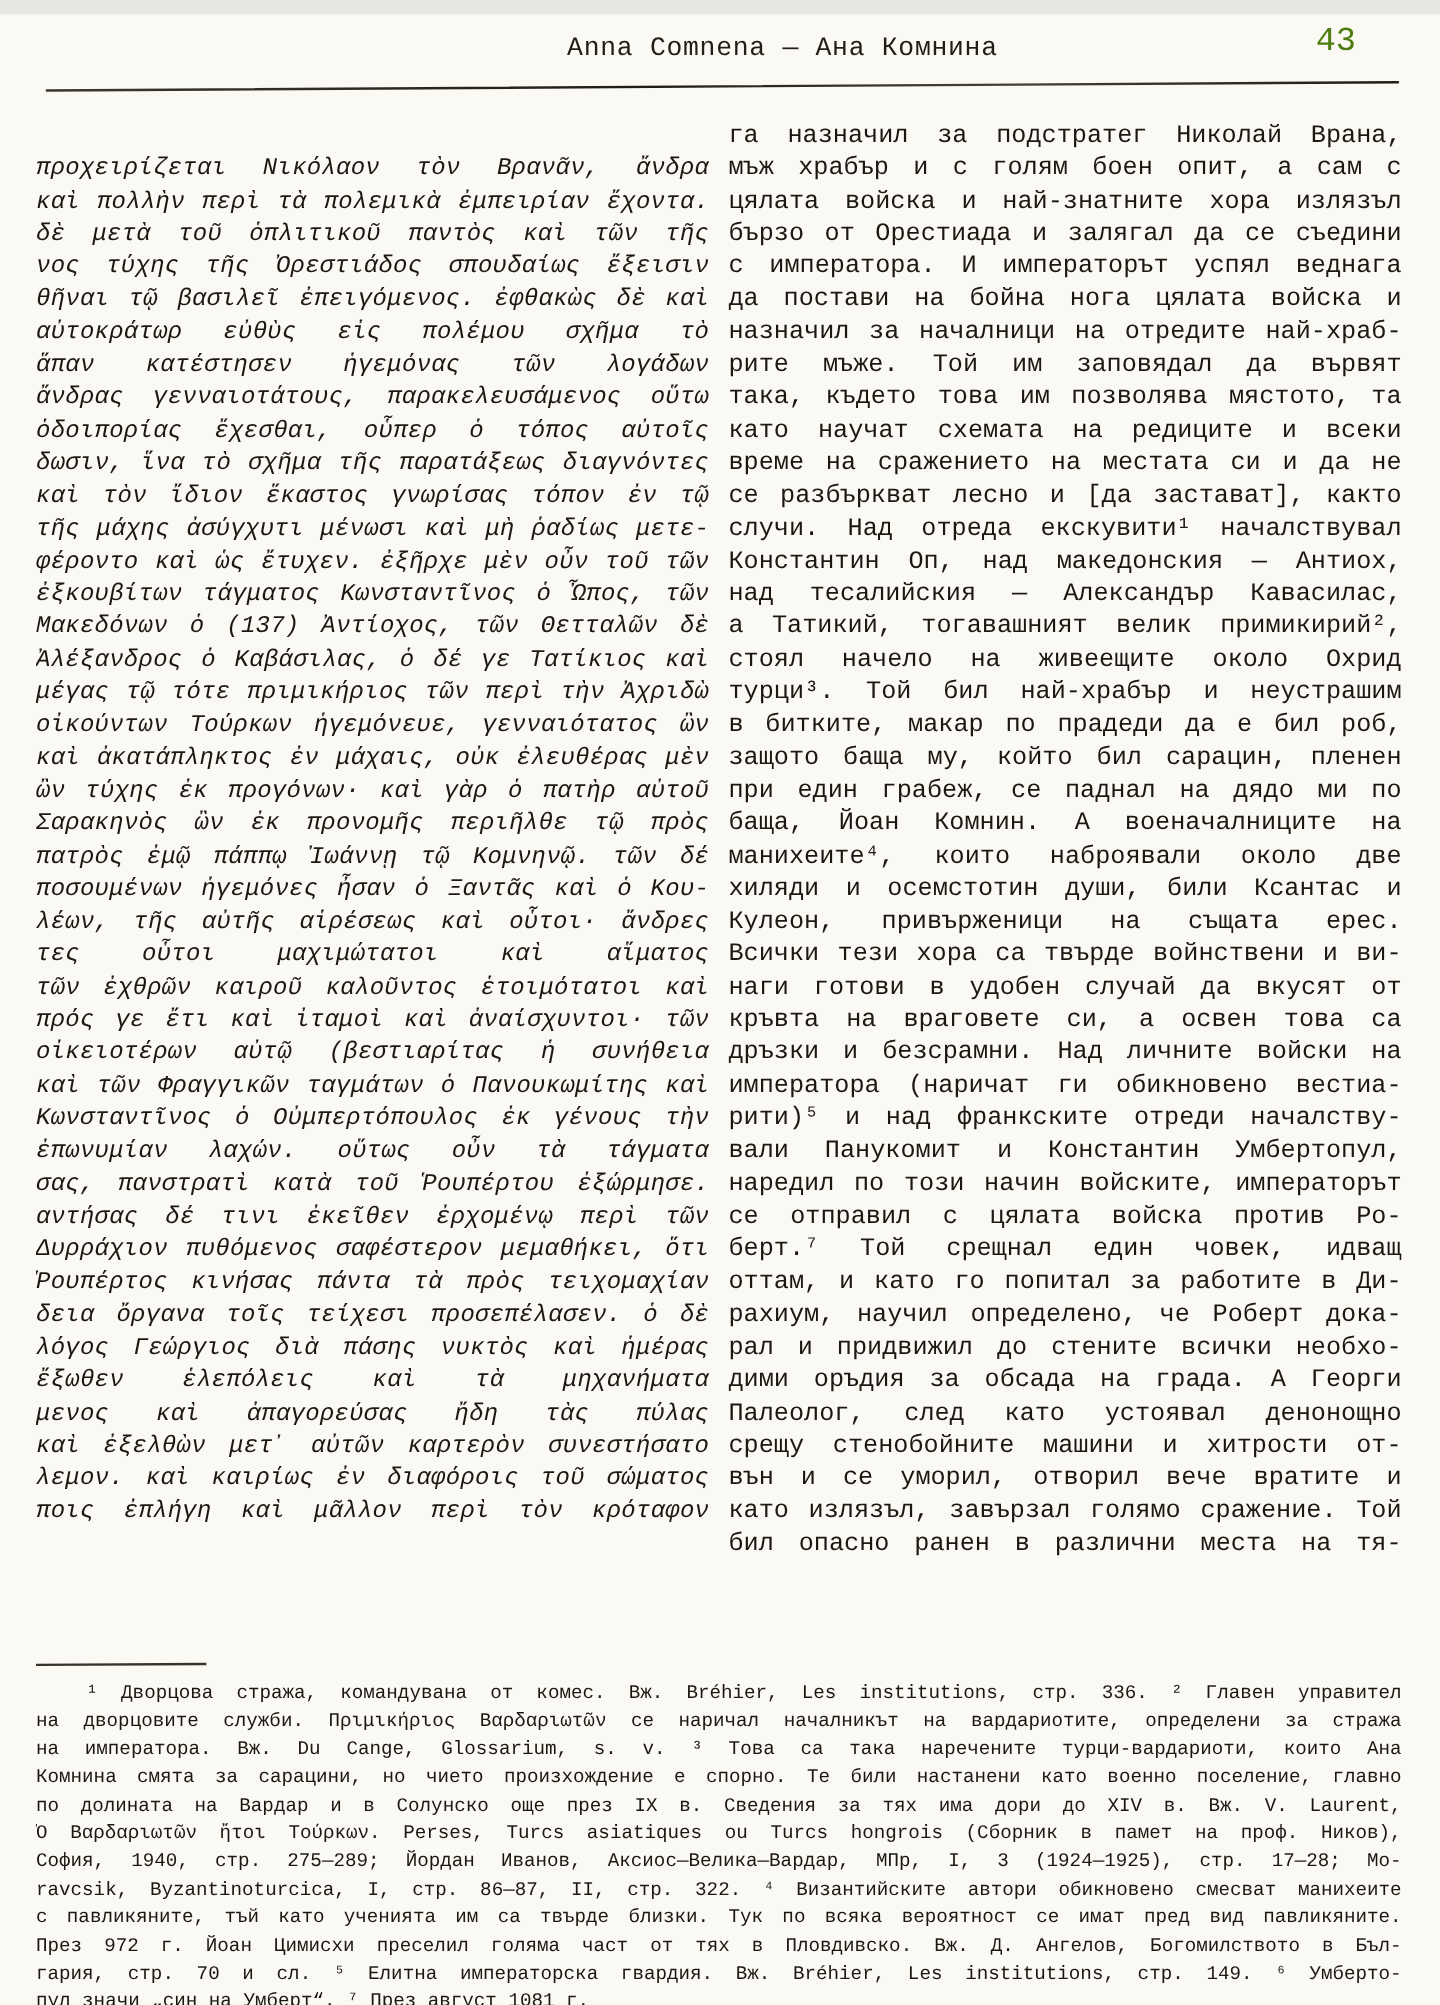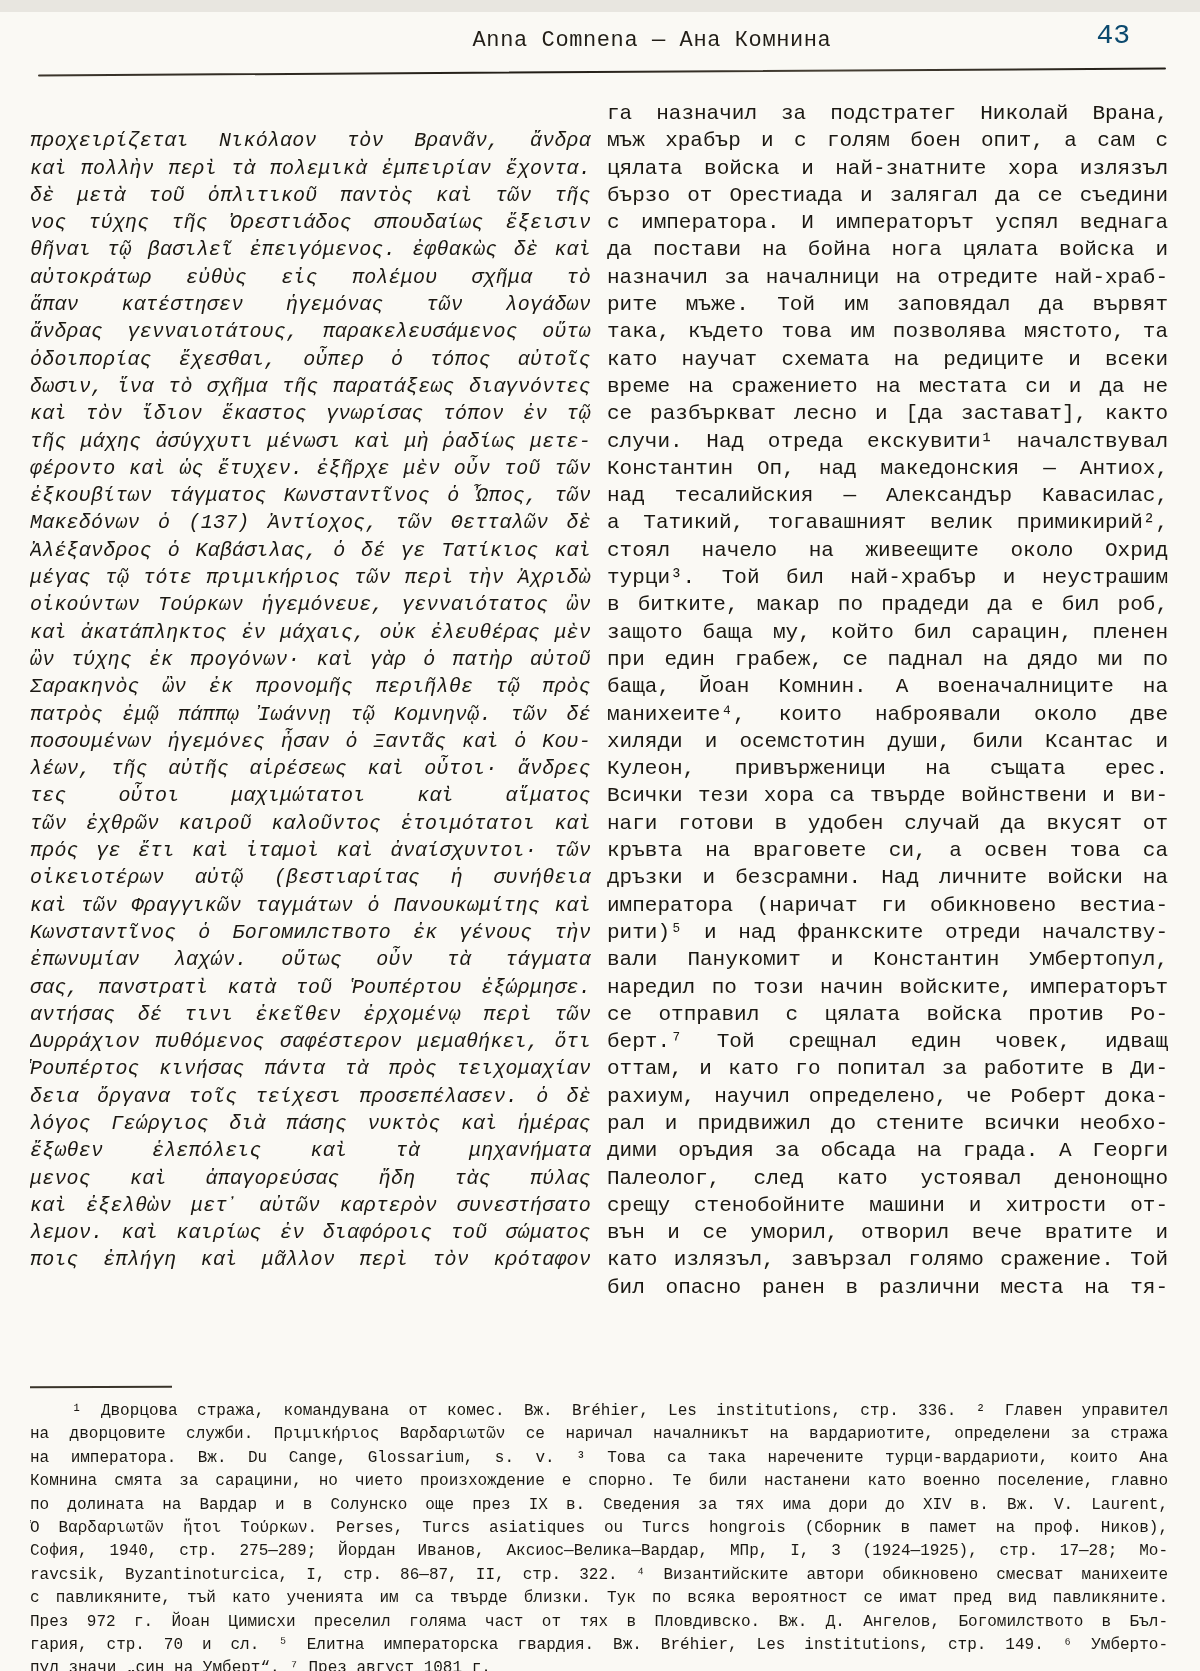--- a/index.html
+++ b/index.html
@@ -27,21 +27,21 @@
     transform: translateX(52px);
     font-size: 22px;
     letter-spacing: 0.6px;
     color: #221e17;
   }
   .page-number {
     position: absolute;
     top: 8px;
     right: 70px;
     font-size: 28px;
-    color: #0c4a6e;
+    color: #4d7c0f;
   }
   .header-rule {
     position: absolute;
     top: 59px;
     left: 38px;
     width: 1128px;
     height: 2px;
     background: linear-gradient(90deg, #3c362c 0%, #211d16 45%, #474135 70%, #211d16 100%);
     transform: rotate(-0.35deg);
     border-radius: 1px;
@@ -133,21 +133,21 @@
         <div class="tline">ὢν τύχης ἐκ προγόνων· καὶ γὰρ ὁ πατὴρ αὐτοῦ</div>
         <div class="tline">Σαρακηνὸς ὢν ἐκ προνομῆς περιῆλθε τῷ πρὸς</div>
         <div class="tline">πατρὸς ἐμῷ πάππῳ Ἰωάννῃ τῷ Κομνηνῷ. τῶν δέ</div>
         <div class="tline">ποσουμένων ἡγεμόνες ἦσαν ὁ Ξαντᾶς καὶ ὁ Κου-</div>
         <div class="tline">λέων, τῆς αὐτῆς αἱρέσεως καὶ οὗτοι· ἄνδρες ἅπαν-</div>
         <div class="tline">τες οὗτοι μαχιμώτατοι καὶ αἵματος ἀπογεύσασθαι</div>
         <div class="tline">τῶν ἐχθρῶν καιροῦ καλοῦντος ἑτοιμότατοι καὶ</div>
         <div class="tline">πρός γε ἔτι καὶ ἰταμοὶ καὶ ἀναίσχυντοι· τῶν δέ γε</div>
         <div class="tline">οἰκειοτέρων αὐτῷ (βεστιαρίτας ἡ συνήθεια καλεῖ)</div>
         <div class="tline">καὶ τῶν Φραγγικῶν ταγμάτων ὁ Πανουκωμίτης καὶ</div>
-        <div class="tline">Κωνσταντῖνος ὁ Богомилството ἐκ γένους τὴν</div>
+        <div class="tline">Κωνσταντῖνος ὁ Οὐμπερτόπουλος ἐκ γένους τὴν</div>
         <div class="tline">ἐπωνυμίαν λαχών. οὕτως οὖν τὰ τάγματα καταστή-</div>
         <div class="tline">σας, πανστρατὶ κατὰ τοῦ Ῥουπέρτου ἐξώρμησε. συν-</div>
         <div class="tline">αντήσας δέ τινι ἐκεῖθεν ἐρχομένῳ περὶ τῶν κατὰ τὸ</div>
         <div class="tline">Δυρράχιον πυθόμενος σαφέστερον μεμαθήκει, ὅτι ὁ</div>
         <div class="tline">Ῥουπέρτος κινήσας πάντα τὰ πρὸς τειχομαχίαν ἐπιτή-</div>
         <div class="tline">δεια ὄργανα τοῖς τείχεσι προσεπέλασεν. ὁ δὲ Παλαιο-</div>
         <div class="tline">λόγος Γεώργιος διὰ πάσης νυκτὸς καὶ ἡμέρας πρὸς τὰς</div>
         <div class="tline">ἔξωθεν ἑλεπόλεις καὶ τὰ μηχανήματα ἀντικαθιστά-</div>
         <div class="tline">μενος καὶ ἀπαγορεύσας ἤδη τὰς πύλας ἀναπετάσας</div>
         <div class="tline">καὶ ἐξελθὼν μετ᾽ αὐτῶν καρτερὸν συνεστήσατο πό-</div>

